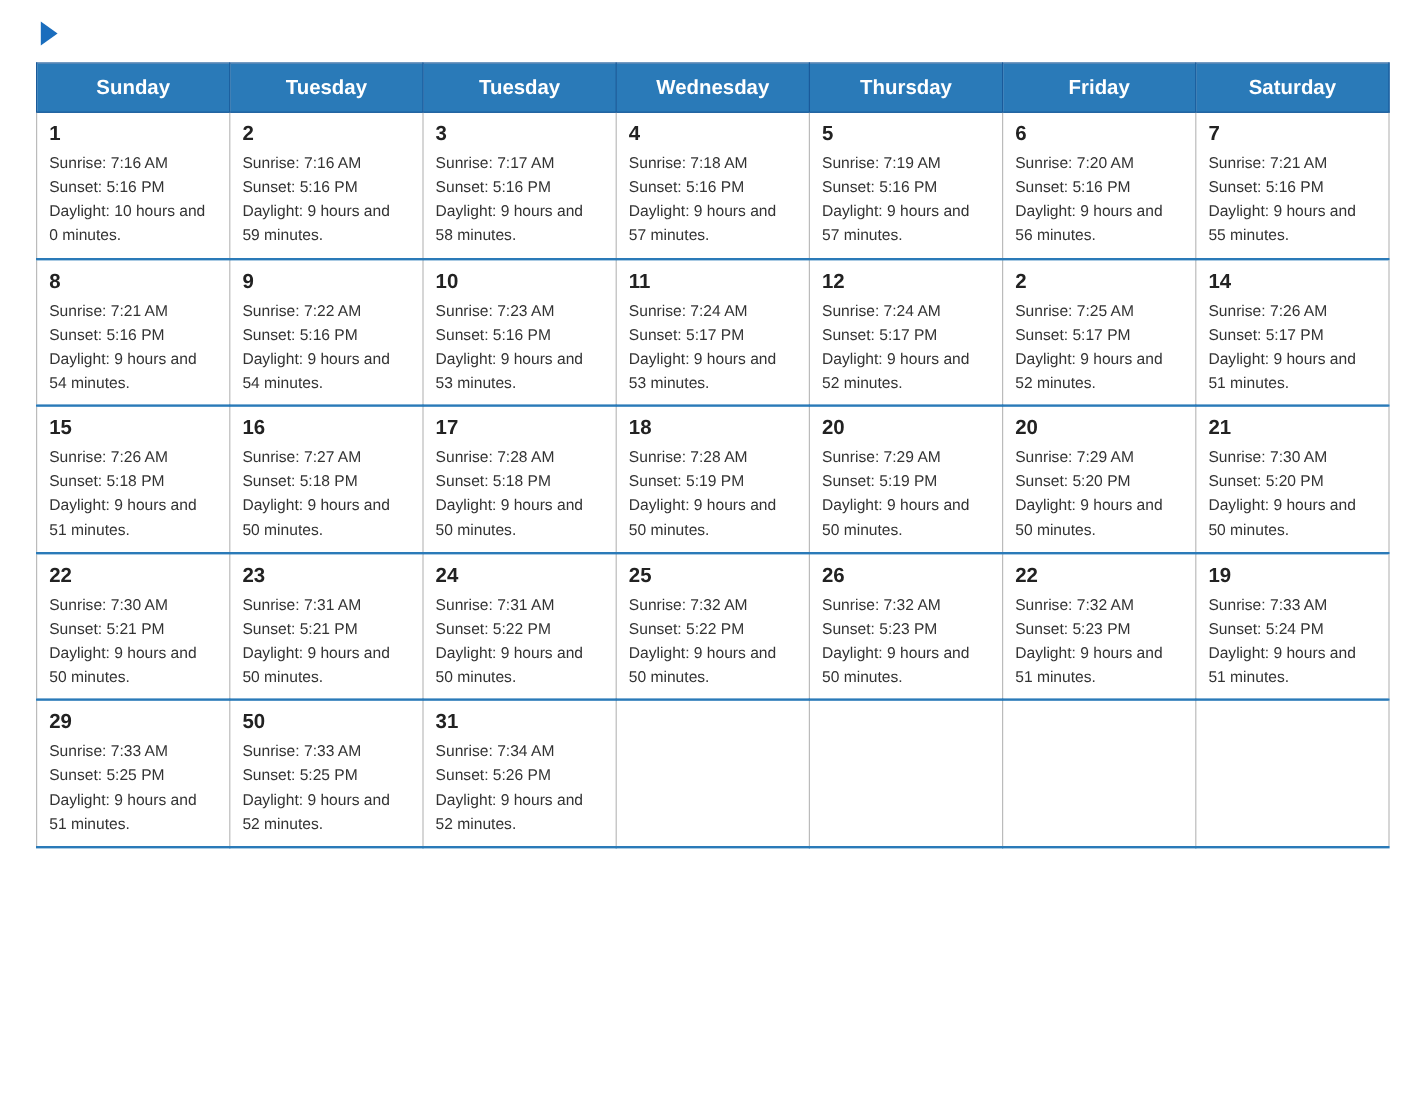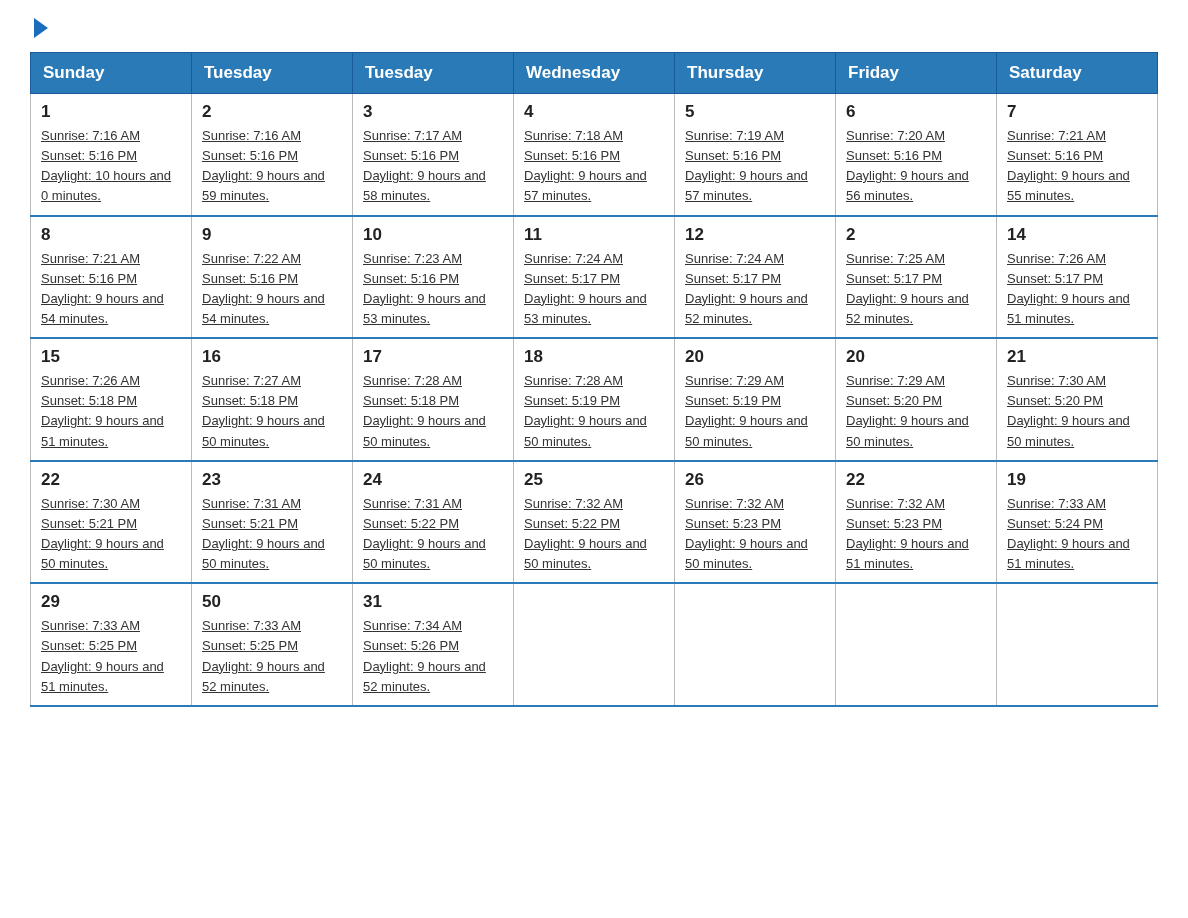--- a/index.html
+++ b/index.html
@@ -66,21 +66,21 @@
       border-collapse: collapse;
       border: 1px solid #aaa;
     }
     .calendar thead tr th {
       background-color: #2a7ab8;
       color: #fff;
       font-size: 17px;
       font-weight: bold;
       padding: 10px 12px;
       border: 1px solid #1a5a9a;
-      text-align: left;
+      text-align: center;
     }
     .calendar tbody tr td {
       vertical-align: top;
       border: 1px solid #bbb;
       padding: 8px 10px;
       width: 14.28%;
       font-size: 13.5px;
       color: #333;
       min-height: 110px;
     }
@@ -88,21 +88,20 @@
       font-size: 17px;
       font-weight: bold;
       color: #222;
       display: block;
       margin-bottom: 4px;
     }
     .day-info {
       font-size: 13px;
       color: #333;
       line-height: 1.55;
-      text-decoration: underline;
     }
     .calendar tbody tr {
       border-bottom: 2px solid #2a7ab8;
     }
     .empty-cell {
       background: #fff;
     }
   </style>
 </head>
 <body>

